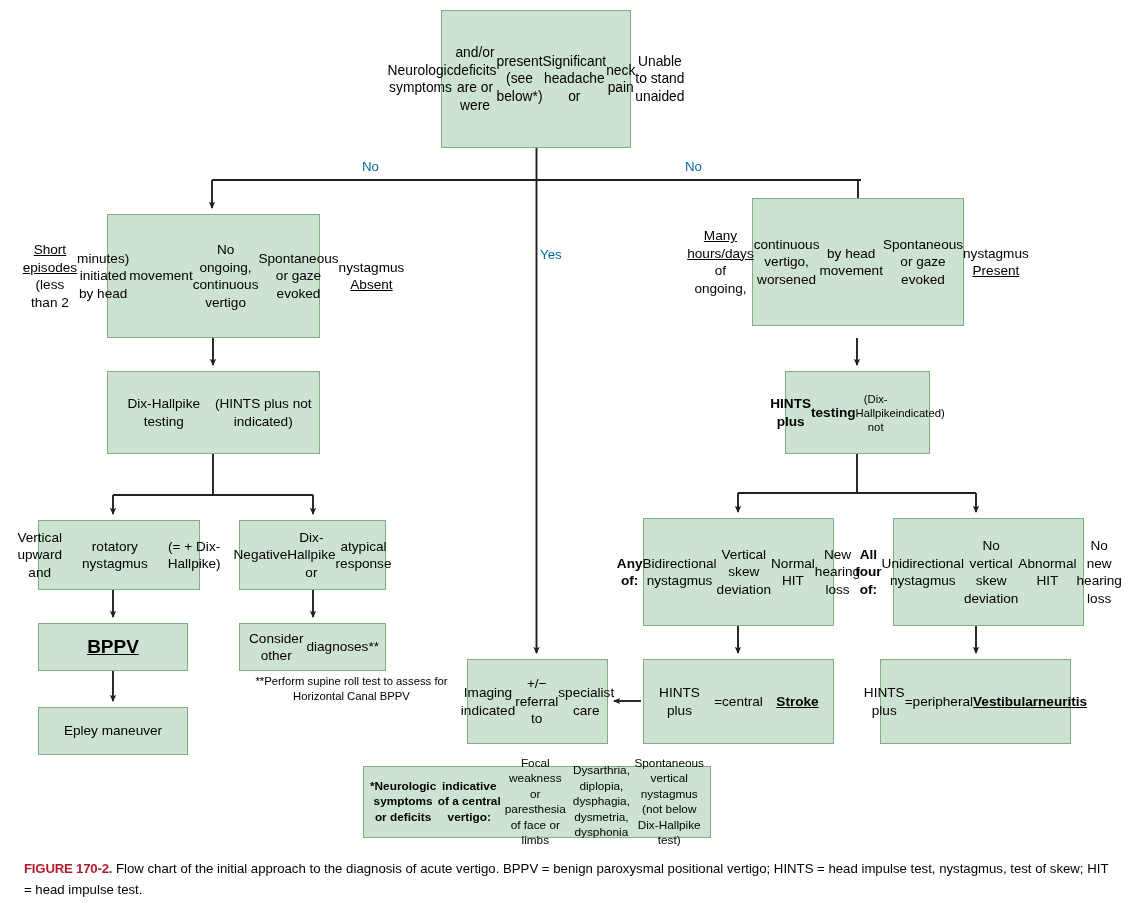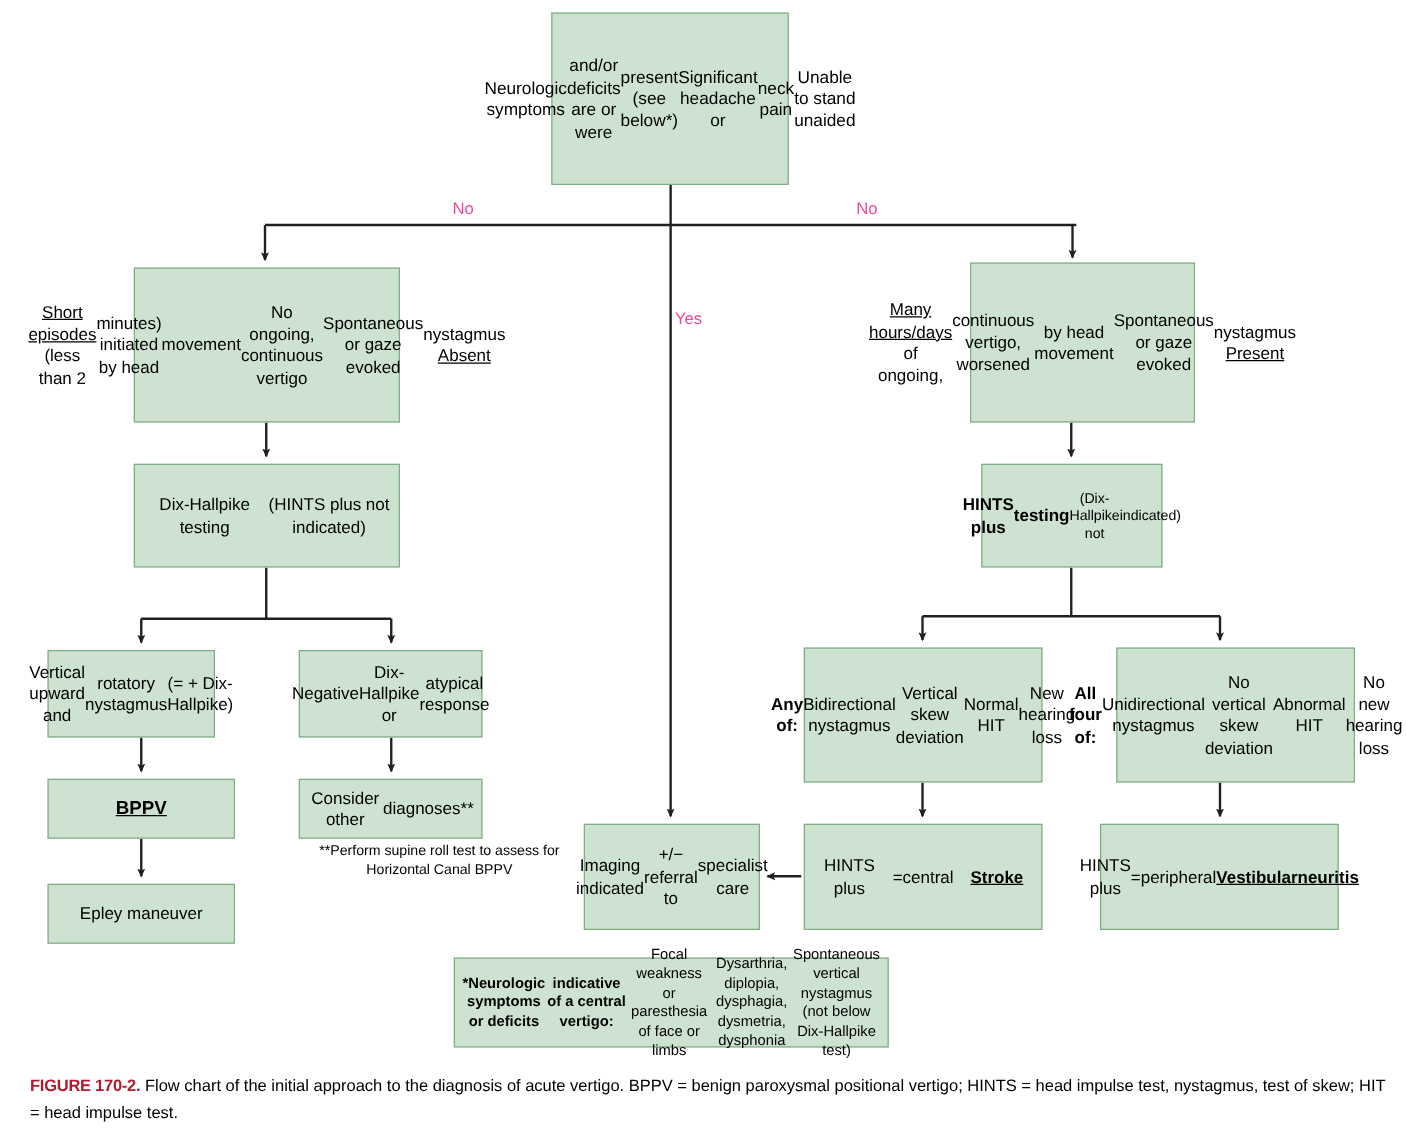--- a/index.html
+++ b/index.html
@@ -25,40 +25,40 @@
     padding:4px 6px;
     z-index:2;
   }
   .box .ln{display:block;width:100%;}
   .u{text-decoration:underline;}
   .b{font-weight:bold;}
   .gap{height:13px;}
 
   .edge-label{
     position:absolute;font-size:13.3px;line-height:15px;
-    color:#ec4899;z-index:3;white-space:nowrap;
+    color:#0369a1;z-index:3;white-space:nowrap;
   }
   .note{
     position:absolute;font-size:11.3px;line-height:14.5px;
     text-align:center;color:#000;z-index:3;
   }
 
   .caption{
     position:absolute;left:24px;top:858px;width:1085px;
     font-size:13.2px;line-height:21px;color:#000;z-index:4;
   }
   .caption .figno{color:#b01c2e;font-weight:bold;letter-spacing:-0.2px;}
 
   
   #box-root       {left:441px; top:10px;  width:190px; height:138px; font-size:13.8px;}
   #box-short      {left:107px; top:214px; width:213px; height:124px;}
-  #box-many       {left:752px; top:210px; width:180px; height:128px;margin-left:24px;}
+  #box-many       {left:752px; top:198px; width:212px; height:128px;}
   #box-dix        {left:107px; top:371px; width:213px; height:83px;}
   #box-hints-test {left:785px; top:371px; width:145px; height:83px;}
-  #box-vertical   {left:38px;  top:520px; width:134px; height:70px;}
+  #box-vertical   {left:38px;  top:520px; width:162px; height:70px;gap:20px;}
   #box-negative   {left:239px; top:520px; width:147px; height:70px;}
   #box-anyof      {left:643px; top:518px; width:191px; height:108px;}
   #box-allfour    {left:880px; top:518px; width:191px; height:108px;margin-left:13px;}
   #box-bppv       {left:38px;  top:623px; width:150px; height:48px;}
   #box-consider   {left:239px; top:623px; width:147px; height:48px;}
   #box-epley      {left:38px;  top:707px; width:150px; height:48px;}
   #box-imaging    {left:467px; top:659px; width:141px; height:85px;}
   #box-stroke     {left:643px; top:659px; width:191px; height:85px;}
   #box-peripheral {left:880px; top:659px; width:191px; height:85px;}
   #box-footnote   {left:363px; top:766px; width:348px; height:72px; font-size:11.8px; line-height:15.5px; justify-content:center;}
@@ -169,21 +169,21 @@
     <span class="ln">(= + Dix-Hallpike)</span>
   </div>
 
   <div class="box" id="box-negative">
     <span class="ln">Negative</span>
     <span class="ln">Dix-Hallpike or</span>
     <span class="ln">atypical response</span>
   </div>
 
   <div class="box" id="box-bppv">
-    <span class="ln b u" style="font-size:15px;">BPPV</span>
+    <span class="ln b u" style="font-size:19px;">BPPV</span>
   </div>
 
   <div class="box" id="box-consider">
     <span class="ln">Consider other</span>
     <span class="ln">diagnoses**</span>
   </div>
 
   <div class="box" id="box-anyof">
     <span class="ln b">Any of:</span>
     <span class="ln">Bidirectional nystagmus</span>

